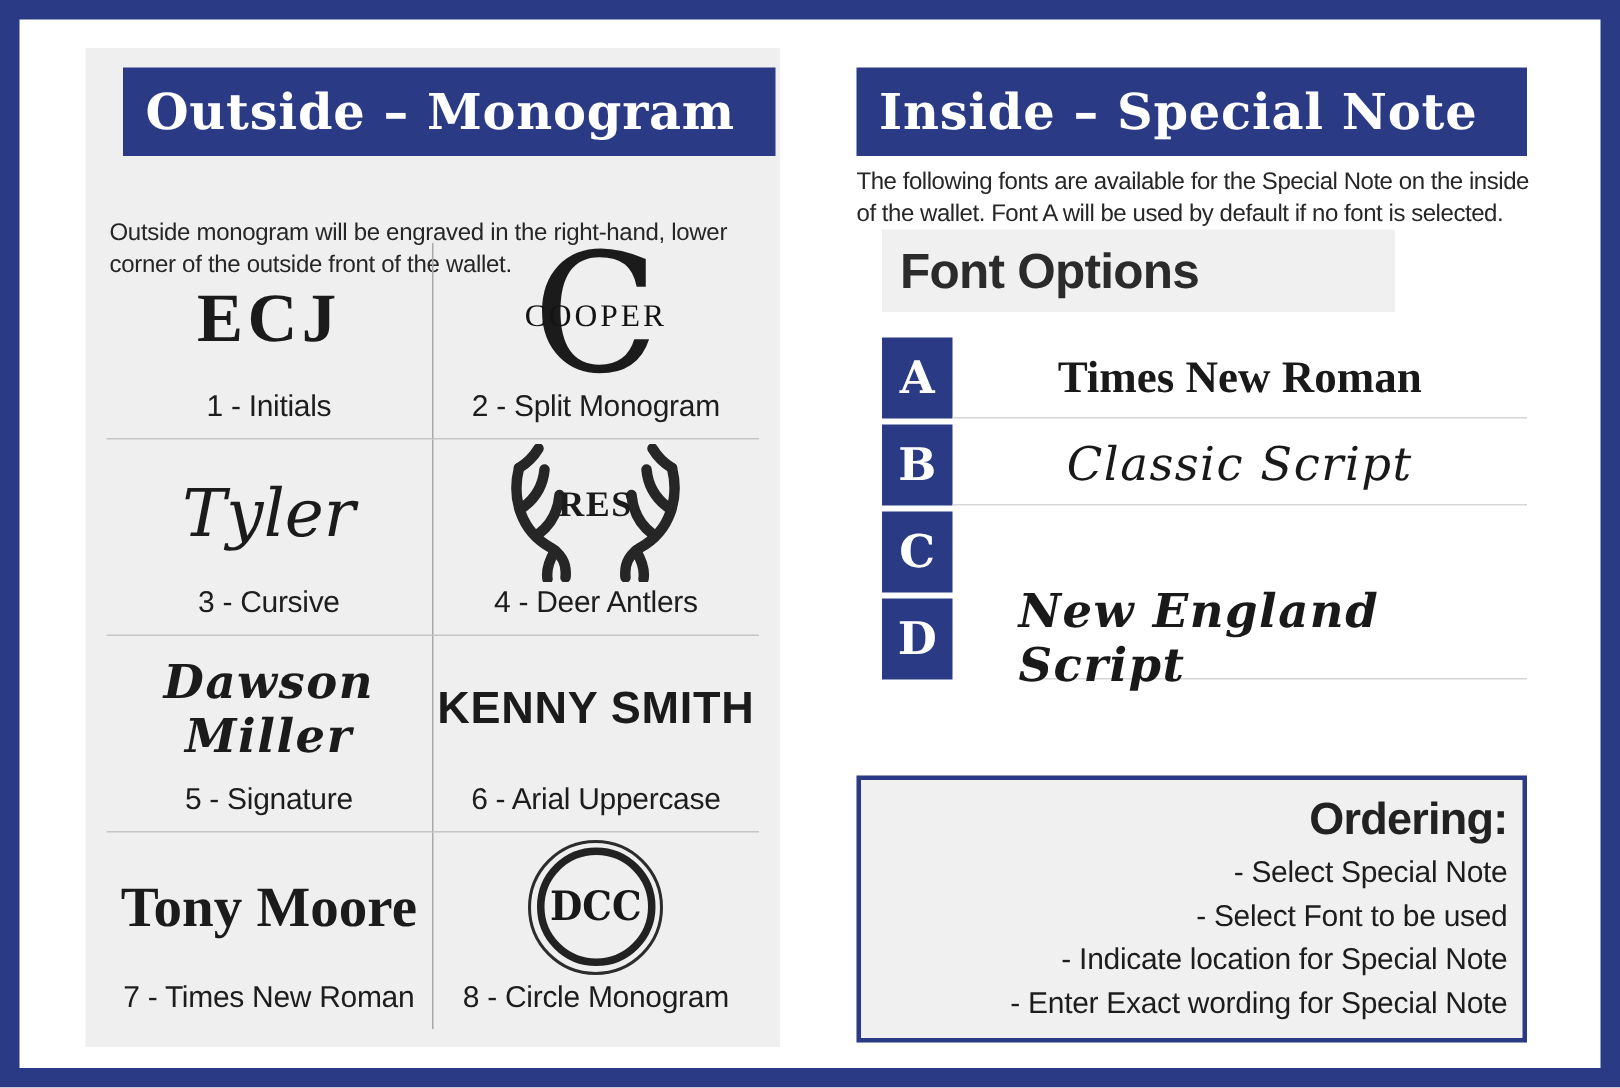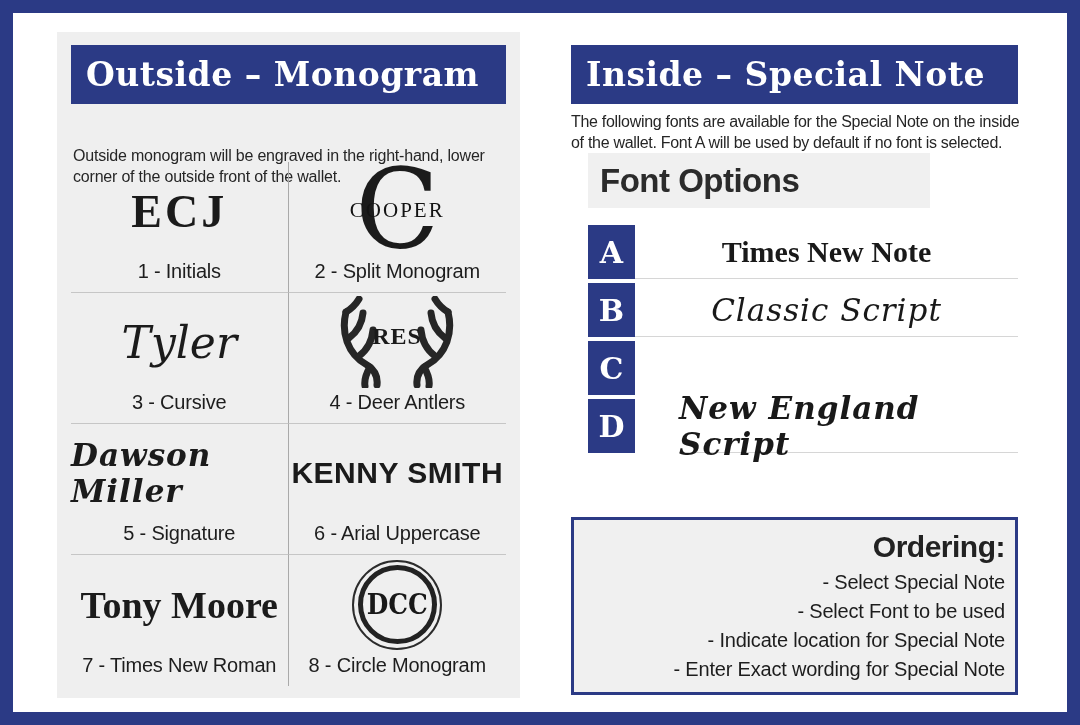--- a/index.html
+++ b/index.html
@@ -16,35 +16,35 @@
   
   .panel-left{
     position:absolute;left:57px;top:32px;width:463px;height:666px;
     background:#efefef;
   }
   .hdr{
     position:absolute;background:#2b3a85;color:#ffffff;
     font-family:"DejaVu Serif",serif;font-weight:bold;
     display:flex;align-items:center;
   }
-  .hdr-left{left:14px;top:13px;width:435px;height:59px;font-size:33px;padding-left:15px;box-sizing:border-box;letter-spacing:0.5px;}
+  .hdr-left{left:25px;top:13px;width:435px;height:59px;font-size:33px;padding-left:15px;box-sizing:border-box;letter-spacing:0.5px;}
   .desc{
     position:absolute;font-size:16px;line-height:1.32;color:#262626;letter-spacing:-0.2px;
     margin:0;
   }
   .desc-left{left:16px;top:113px;width:442px;}
 
   .grid{
     position:absolute;left:14px;top:130px;width:435px;height:524px;
     display:grid;grid-template-columns:1fr 1fr;grid-auto-rows:131px;
   }
   .cell{
     display:flex;flex-direction:column;align-items:center;box-sizing:border-box;
   }
-  .cell.v{border-right:1px solid #a9a9a9;}
+  .cell.v{border-right:1px solid #a9a9a9;text-align:center;}
   .cell.h{border-bottom:1px solid #c6c6c6;}
   .art{flex:1;display:flex;align-items:center;justify-content:center;width:100%;}
   .lbl{
     height:32px;font-size:20px;color:#1d1d1d;letter-spacing:-0.2px;
     display:flex;align-items:flex-start;justify-content:center;
   }
   .ink{color:#1b1b1b;}
 
   .s-initials{font-family:"Liberation Serif",serif;font-weight:bold;font-size:46px;letter-spacing:3px;}
   .s-split{position:relative;width:170px;height:86px;}
@@ -214,21 +214,21 @@
   </div>
   <p class="desc desc-right">The following fonts are available for the Special Note on the inside of the wallet.  Font A will be used by default if no font is selected.</p>
 
   <div class="font-options-bar">
     <span class="fo-title">Font Options</span>
   </div>
 
   <div class="font-rows">
     <div class="frow">
       <div class="fkey">A</div>
-      <div class="fsample f-times">Times New Note</div>
+      <div class="fsample f-times">Times New Roman</div>
     </div>
     <div class="frow">
       <div class="fkey">B</div>
       <div class="fsample f-classic">Classic Script</div>
     </div>
     <div class="frow">
       <div class="fkey">C</div>
     </div>
     <div class="frow">
       <div class="fkey">D</div>

